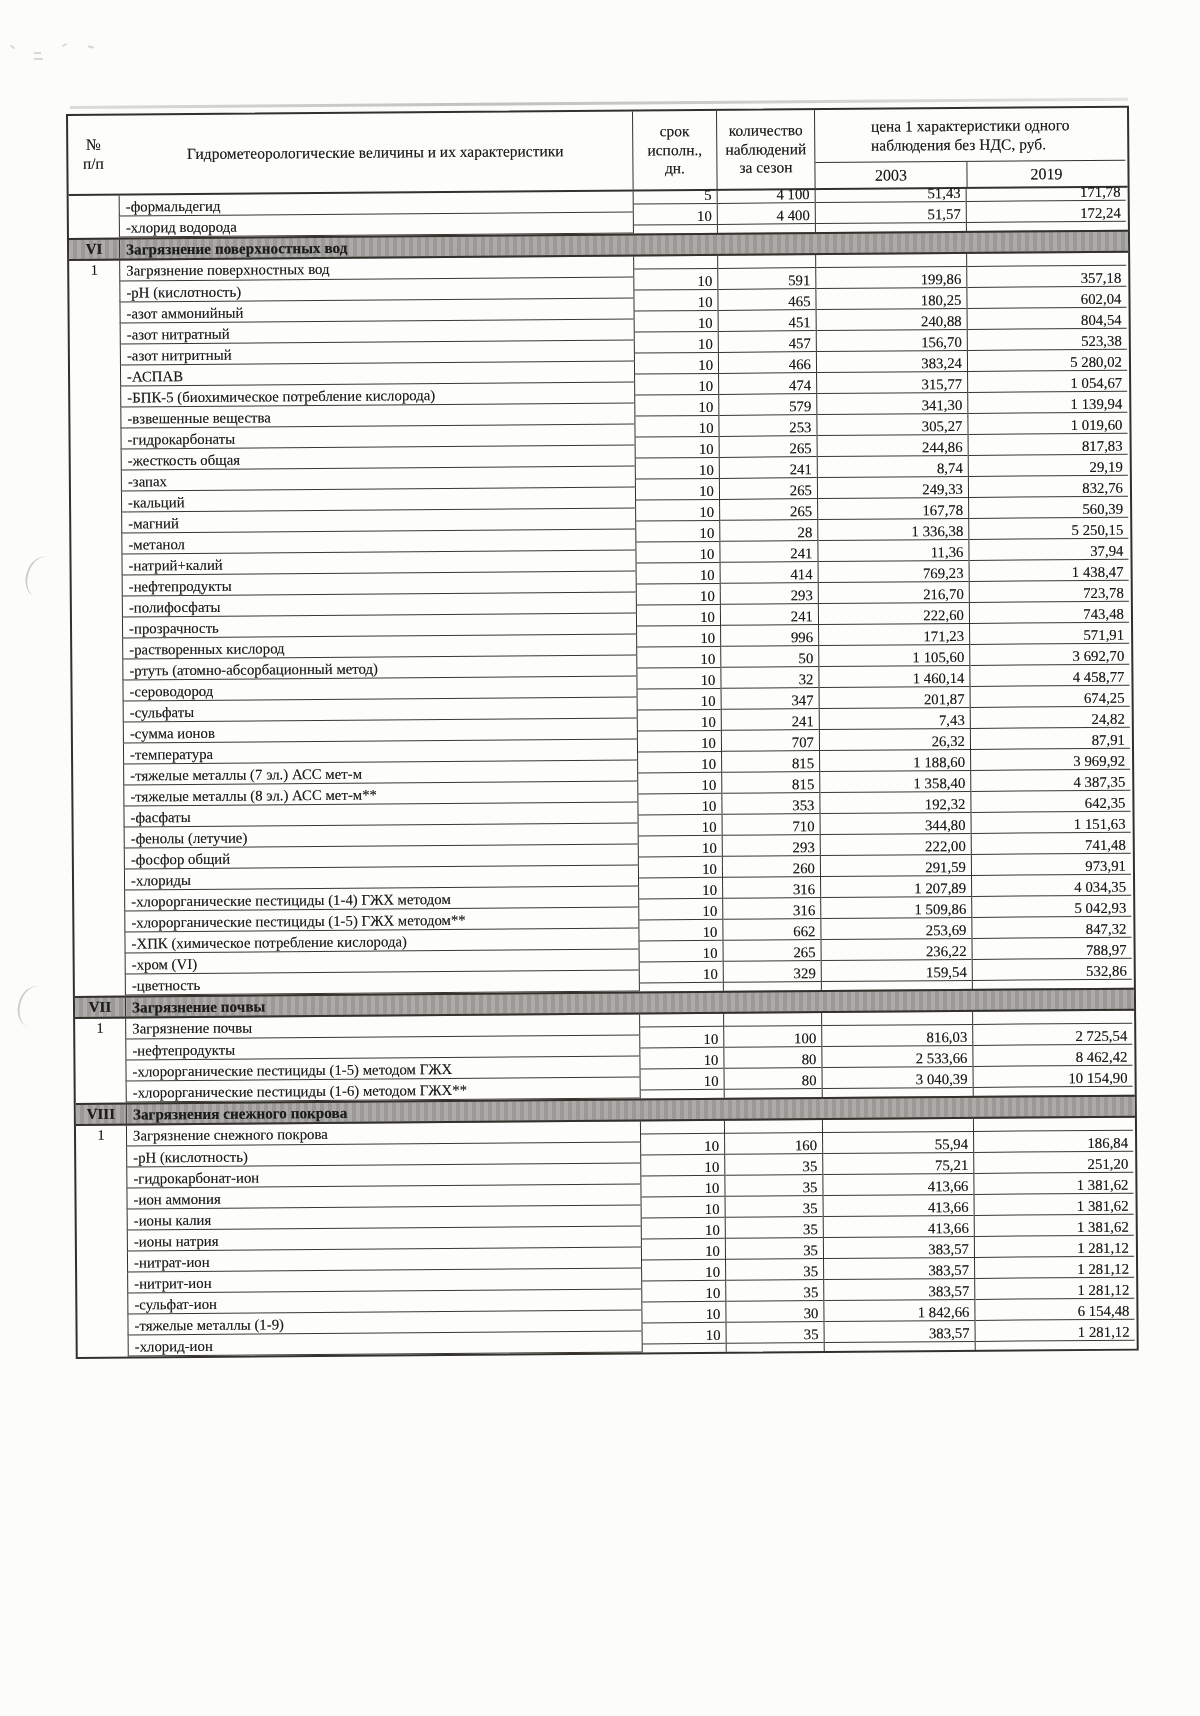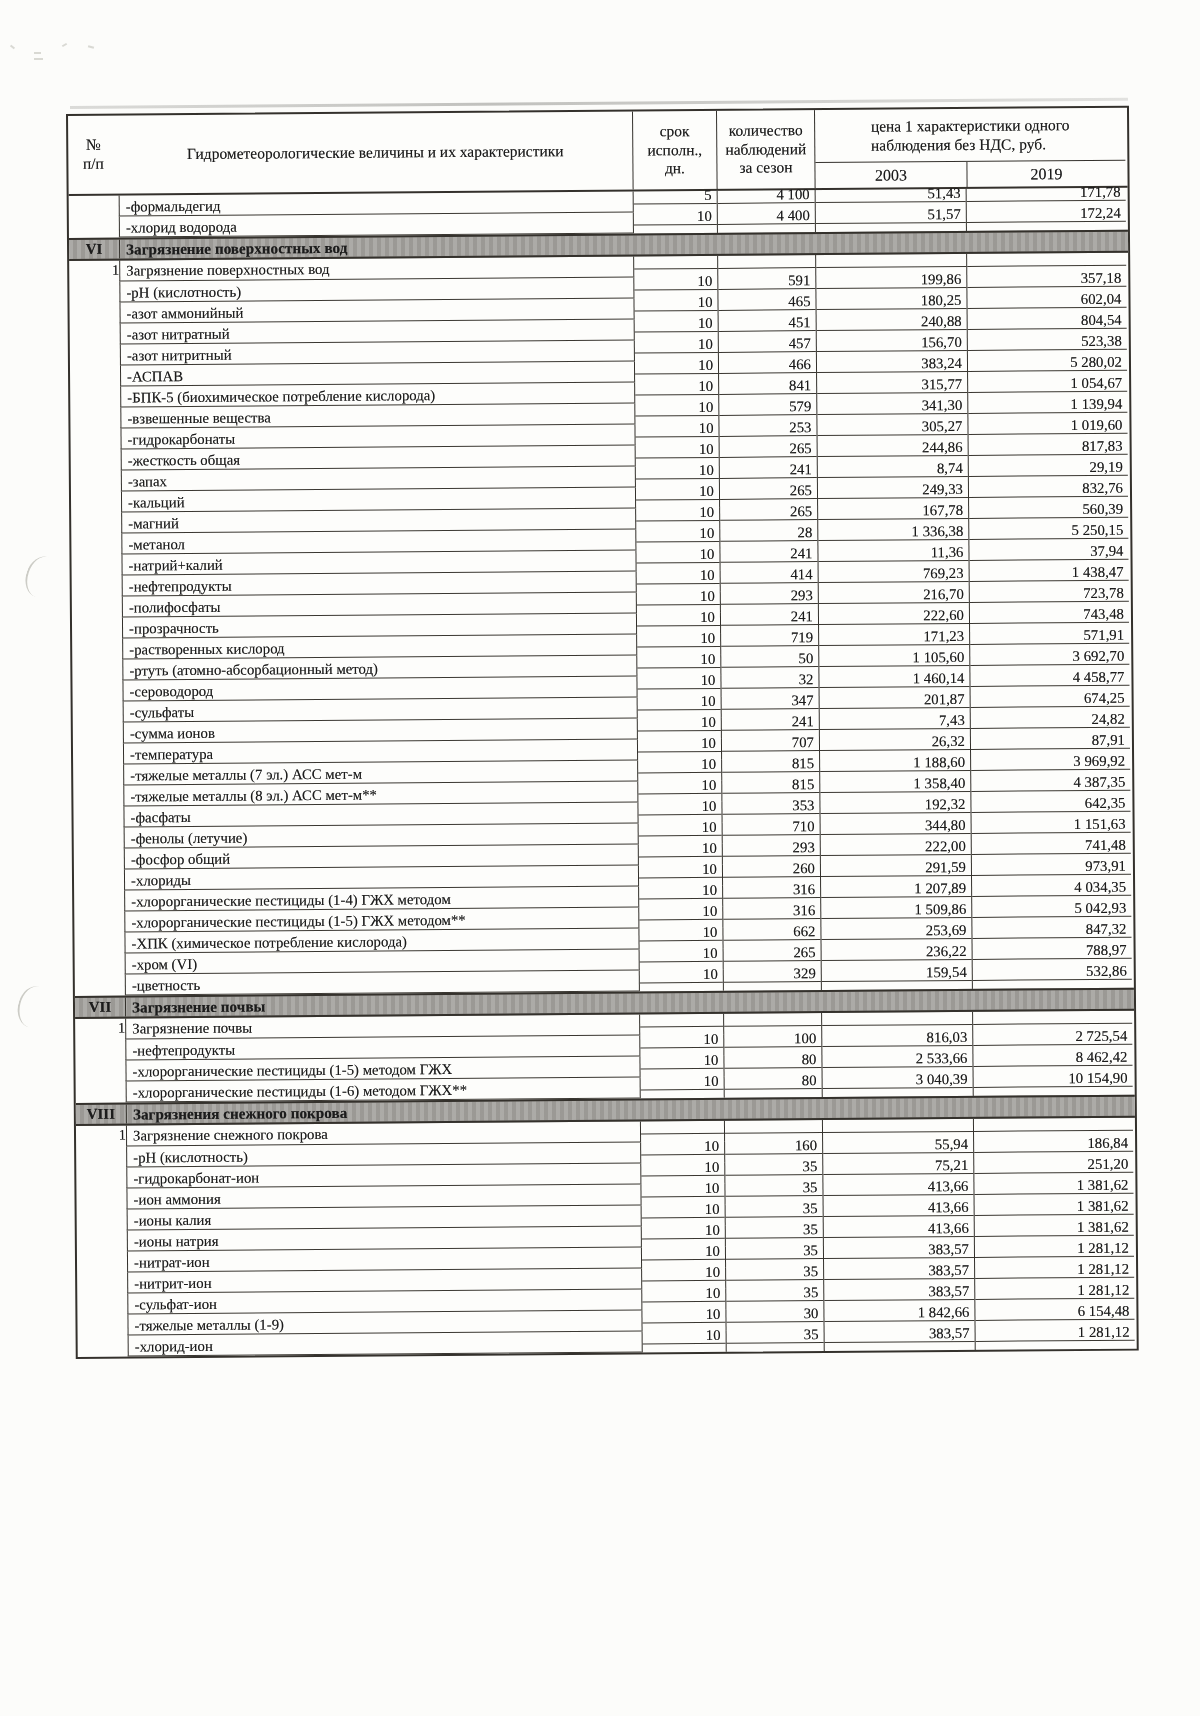--- a/index.html
+++ b/index.html
@@ -42,21 +42,21 @@
   .hc-name{font-size:16px;}
   .hc-term,.hc-count,.hc-price{border-left:1.8px solid #34312c;}
   .hc-pricewrap{grid-column:5 / span 2;display:flex;flex-direction:column;box-sizing:border-box;border-left:1.8px solid #34312c;}
   .hc-pricewrap .hc-price{border-left:none;flex:1;display:flex;align-items:center;justify-content:center;white-space:pre-line;font-size:15.5px;line-height:1.25;}
   .hc-years{display:grid;grid-template-columns:151px 159px;border-top:1.8px solid #34312c;height:25px;}
   .hc-year{display:flex;align-items:center;justify-content:center;font-size:16px;box-sizing:border-box;}
   .hc-year.y19{border-left:1.8px solid #34312c;}
   
   .row{position:relative;height:21px;}
   .cell{position:relative;box-sizing:border-box;height:100%;}
-  .c-num{font-size:14.5px;text-align:right;}
+  .c-num{font-size:14.5px;text-align:center;}
   .c-name{border-left:1.6px solid #34312c;border-bottom:1.6px solid #3a3731;}
   .c-name .lbl{position:absolute;left:6px;bottom:0px;font-size:14.8px;white-space:nowrap;line-height:1.05;}
   .c-val{border-left:1.6px solid #34312c;}
   .c-val::after{content:"";position:absolute;left:0;right:0;top:56%;height:1.6px;background:#3a3731;}
   .c-val .num{position:absolute;right:5px;bottom:45%;font-size:14.8px;line-height:1;white-space:nowrap;}
   
   .row.group .c-num .gnum{position:absolute;top:1px;left:0;right:0;font-size:14.5px;}
   .row.group .c-name .lbl{bottom:1px;}
   
   .row.section{height:23px;background:#a3a19d;
@@ -247,21 +247,21 @@
         </div>
         <div class="row grid">
           <div class="cell c-num"></div>
           <div class="cell c-name">
             <span class="lbl">-БПК-5 (биохимическое потребление кислорода)</span>
           </div>
           <div class="cell c-val">
             <span class="num">10</span>
           </div>
           <div class="cell c-val">
-            <span class="num">841</span>
+            <span class="num">474</span>
           </div>
           <div class="cell c-val">
             <span class="num">315,77</span>
           </div>
           <div class="cell c-val">
             <span class="num">1 054,67</span>
           </div>
         </div>
         <div class="row grid">
           <div class="cell c-num"></div>
@@ -463,21 +463,21 @@
         </div>
         <div class="row grid">
           <div class="cell c-num"></div>
           <div class="cell c-name">
             <span class="lbl">-растворенных кислород</span>
           </div>
           <div class="cell c-val">
             <span class="num">10</span>
           </div>
           <div class="cell c-val">
-            <span class="num">719</span>
+            <span class="num">996</span>
           </div>
           <div class="cell c-val">
             <span class="num">171,23</span>
           </div>
           <div class="cell c-val">
             <span class="num">571,91</span>
           </div>
         </div>
         <div class="row grid">
           <div class="cell c-num"></div>

